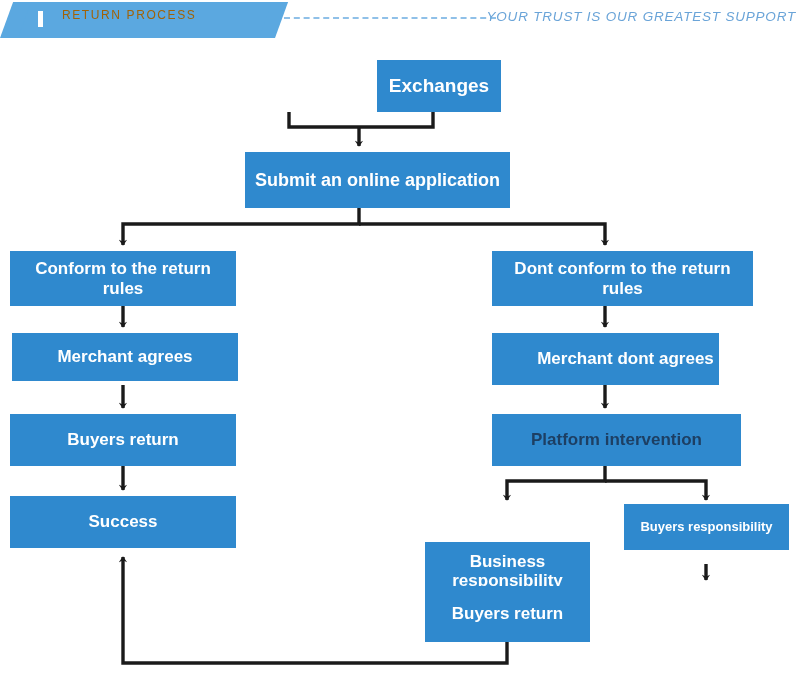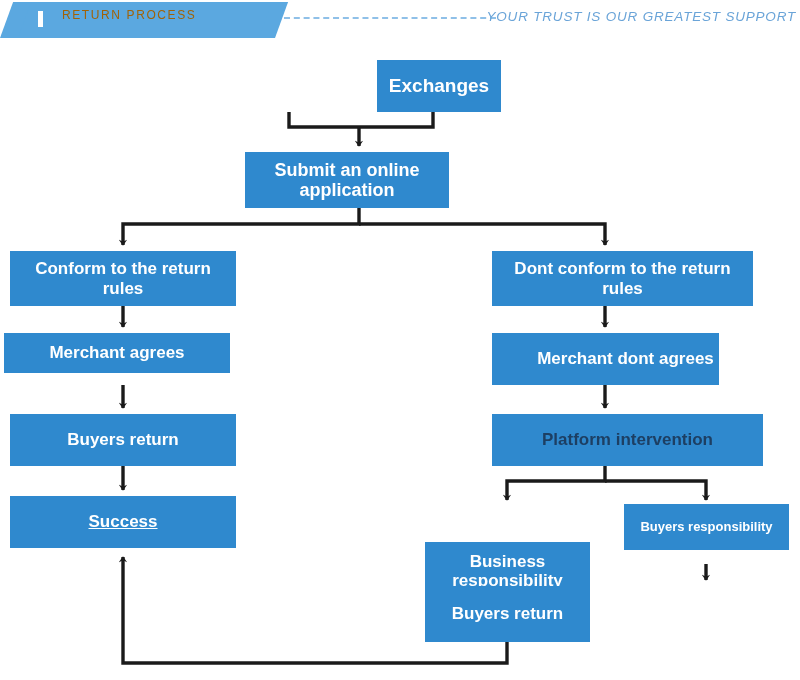--- a/index.html
+++ b/index.html
@@ -179,35 +179,35 @@
         <path d="M507,564 L507,580" marker-end="url(#arrow-down)"></path>
         <path d="M706,564 L706,580" marker-end="url(#arrow-down)"></path>
 
         <path d="M507,642 L507,663 L123,663 L123,557" marker-end="url(#arrow-up)"></path>
       </g>
     </svg>
 
 
     <div class="node" style="left:377px; top:60px; width:124px; height:52px; font-size:19px;">Exchanges</div>
 
-    <div class="node" style="left:245px; top:152px; width:204px; height:56px; font-size:18px;">Submit an online application</div>
+    <div class="node" style="left:245px; top:152px; width:265px; height:56px; font-size:18px;">Submit an online application</div>
 
     <div class="node" style="left:10px; top:251px; width:226px; height:55px; font-size:17px;">Conform to the return rules</div>
 
     <div class="node" style="left:492px; top:251px; width:261px; height:55px; font-size:17px;">Dont conform to the return rules</div>
 
-    <div class="node" style="left:4px; top:333px; width:226px; height:40px; font-size:17px;">Merchant agrees</div>
+    <div class="node" style="left:12px; top:333px; width:226px; height:48px; font-size:17px;">Merchant agrees</div>
 
     <div class="node" style="left:492px; top:333px; width:227px; height:52px; font-size:17px;padding-left:44px;">Merchant dont agrees</div>
 
     <div class="node" style="left:10px; top:414px; width:226px; height:52px; font-size:17px;">Buyers return</div>
 
-    <div class="node dark-text" style="left:492px; top:414px; width:271px; height:52px; font-size:17px;">Platform intervention</div>
-
-    <div class="node" style="left:10px; top:496px; width:226px; height:52px; font-size:17px;text-decoration:underline;">Success</div>
+    <div class="node dark-text" style="left:492px; top:414px; width:249px; height:52px; font-size:17px;">Platform intervention</div>
+
+    <div class="node" style="left:10px; top:496px; width:226px; height:52px; font-size:17px;">Success</div>
 
     <div class="node" style="left:425px; top:506px; width:165px; height:58px; font-size:17px;margin-top:36px;">Business responsibility</div>
 
     <div class="node" style="left:624px; top:504px; width:165px; height:46px; font-size:13px;">Buyers responsibility</div>
 
     <div class="node" style="left:425px; top:586px; width:165px; height:56px; font-size:17px;">Buyers return</div>
 
 
   </div>
 </div>

